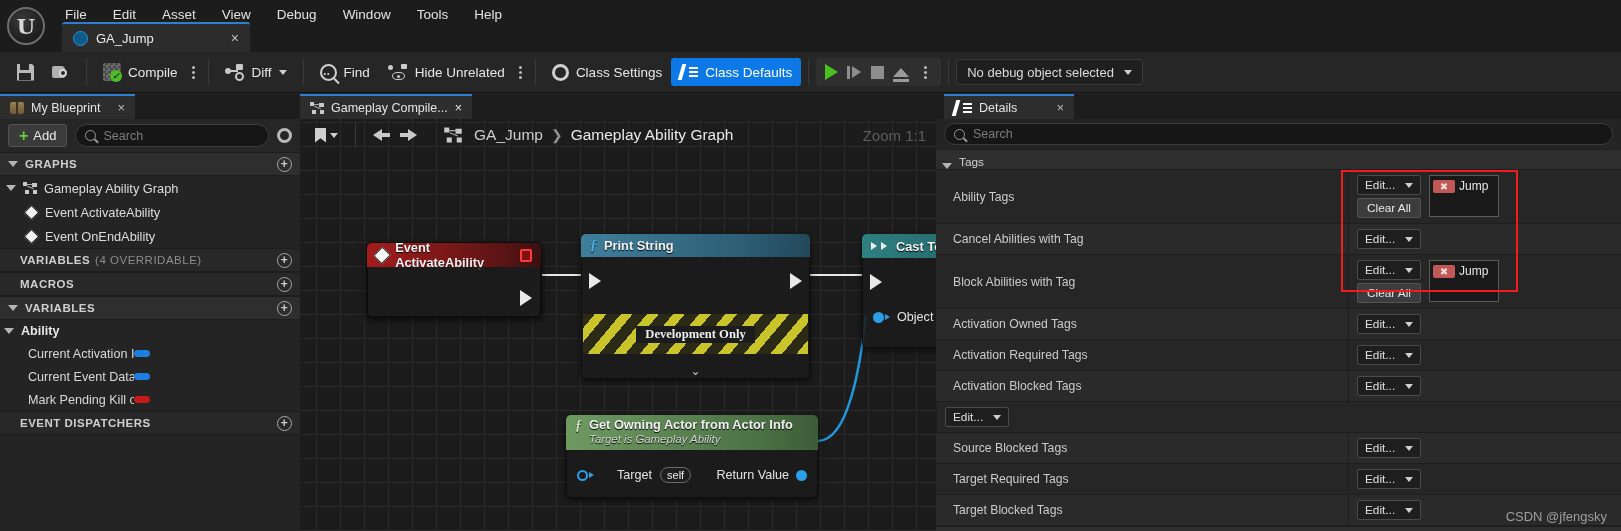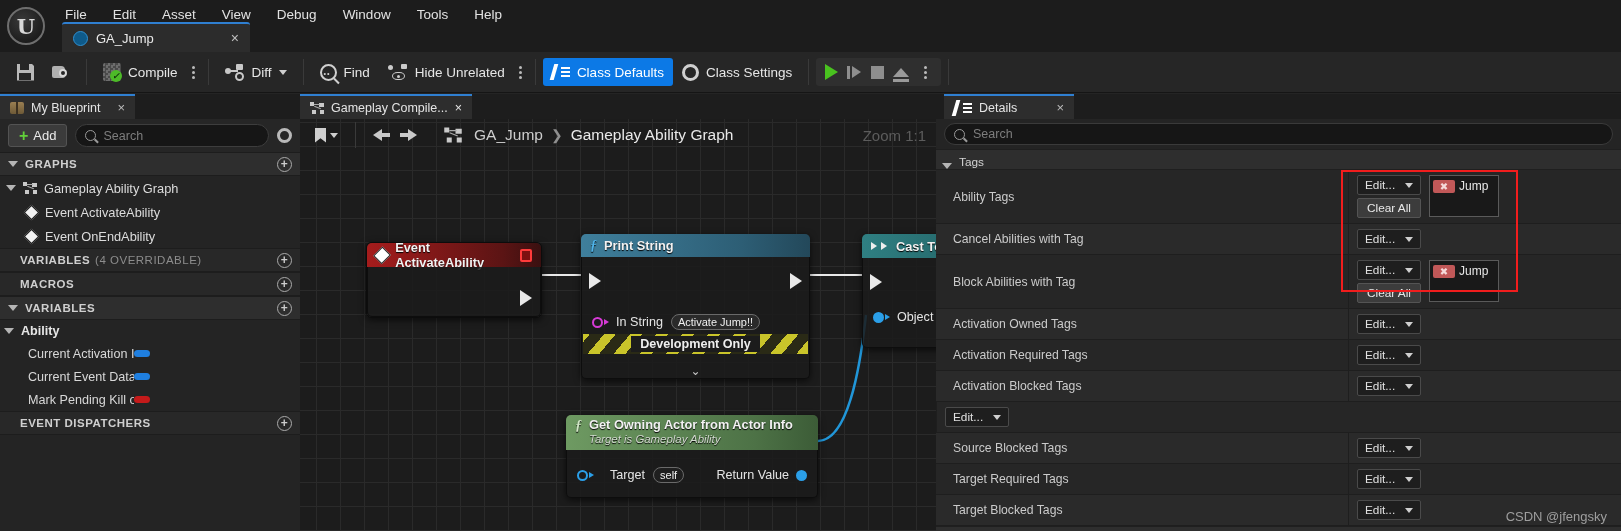--- a/index.html
+++ b/index.html
@@ -223,23 +223,23 @@
   #node-print .node-body { height:122px; }
   .fx { font-family:"Liberation Serif", serif; font-style:italic; font-size:14px; color:#4fb3e8; font-weight:bold; }
   .pinrow { display:flex; align-items:center; height:26px; padding:0 10px; font-size:12.6px; color:#e4e4e4; }
   .pin-circ { width:11px;height:11px;border-radius:50%;border:2px solid #d63ad6;background:transparent;flex:none;}
   .pin-circ.blue { border-color:#2b9fe8; }
   .pin-circ.filled { background:#2b9fe8; border-color:#2b9fe8;}
   .pin-arrow { width:0;height:0;border-top:3.5px solid transparent;border-bottom:3.5px solid transparent;border-left:5px solid #d63ad6;flex:none;margin-left:1px;}
   .pin-arrow.blue{ border-left-color:#2b9fe8;}
   .txtfield { background:#2a2a2a; border:1px solid #6a6a6a; border-radius:8px; padding:1px 6px; font-size:11px; color:#efefef; }
   .devonly {
-    position:absolute; left:1px; right:1px; bottom:24px; height:20px;
+    position:absolute; left:1px; right:1px; bottom:24px; height:40px;
     background: repeating-linear-gradient(-50deg,#c9c42a 0 9px,#2a2a16 9px 20px);
-    display:flex; align-items:center; justify-content:center;
+    display:flex; align-items:center; justify-content:center;font-family:Liberation Serif, serif;
   }
   .devonly span { background:#1c1c1c; padding:1px 9px; font-size:12.6px; color:#eee; font-weight:bold;}
   .node-collapse { position:absolute; left:0; right:0; bottom:2px; text-align:center; color:#c6c6c6; font-size:12px; line-height:10px;}
 
   #node-cast { left:562px; top:115px; width:120px; }
   #node-cast .node-hdr { background:linear-gradient(90deg,#2f7f82,#236467); }
   #node-cast .node-body { height:90px; }
   .cast-ico { width:18px;height:10px;position:relative;}
   .cast-ico::before{content:"";position:absolute;left:0;top:1px;width:0;height:0;border-top:4px solid transparent;border-bottom:4px solid transparent;border-left:6px solid #eee;}
   .cast-ico::after{content:"";position:absolute;left:10px;top:1px;width:0;height:0;border-top:4px solid transparent;border-bottom:4px solid transparent;border-left:6px solid #eee;}
@@ -361,46 +361,50 @@
           <i class="pup"></i>
         </span>
       <span>Hide Unrelated</span>
     </div>
     <div class="tb-kebab">
         <i></i>
         <i></i>
         <i></i>
       </div>
     <div class="tb-sep"></div>
+    <div class="tb-btn">
+      <span class="icon-gear"></span>
+      <span>Class Settings</span>
+    </div>
     <div class="tb-btn accent">
       <span class="icon-pencilpaper">
           <i class="pen"></i>
           <i class="ln1"></i>
           <i class="ln2"></i>
           <i class="ln3"></i>
         </span>
       <span>Class Defaults</span>
-    </div>
-    <div class="tb-btn">
-      <span class="icon-gear"></span>
-      <span>Class Settings</span>
     </div>
     <div class="tb-sep"></div>
     <div class="play-group">
       <span class="tri-play"></span>
       <span class="icon-step"></span>
       <span class="icon-stop"></span>
       <span class="icon-eject"></span>
       <span class="tb-kebab">
           <i></i>
           <i></i>
           <i></i>
         </span>
     </div>
     <div class="tb-sep"></div>
+    <div class="debug-select">
+      <span>No debug object selected</span>
+      <span class="chev"></span>
+    </div>
   </div>
 
   <div class="leftpanel">
     <div class="panel-tabstrip">
       <div class="panel-tab">
         <span class="icon-book"></span>
         <span>My Blueprint</span>
         <span class="tabclose">×</span>
       </div>
     </div>
@@ -558,21 +562,21 @@
           <span class="fx" style="color:#cfe6c4">ƒ</span>
           <span class="hdr-2line">
             <span>Get Owning Actor from Actor Info</span>
             <span class="sub">Target is Gameplay Ability</span>
           </span>
         </div>
         <div class="node-body">
           <div class="pinrow" style="position:absolute;left:0;top:12px">
             <span class="pin-circ blue"></span>
             <span class="pin-arrow blue"></span>
-            <span style="margin-left:16px">Target</span>
+            <span style="margin-left:23px">Target</span>
             <span class="txtfield" style="margin-left:8px;background:#1f1f1f">self</span>
           </div>
           <div class="pinrow" style="position:absolute;right:0;top:12px">
             <span>Return Value</span>
             <span class="pin-circ blue filled" style="margin-left:7px"></span>
           </div>
         </div>
       </div>
     </div>
 

